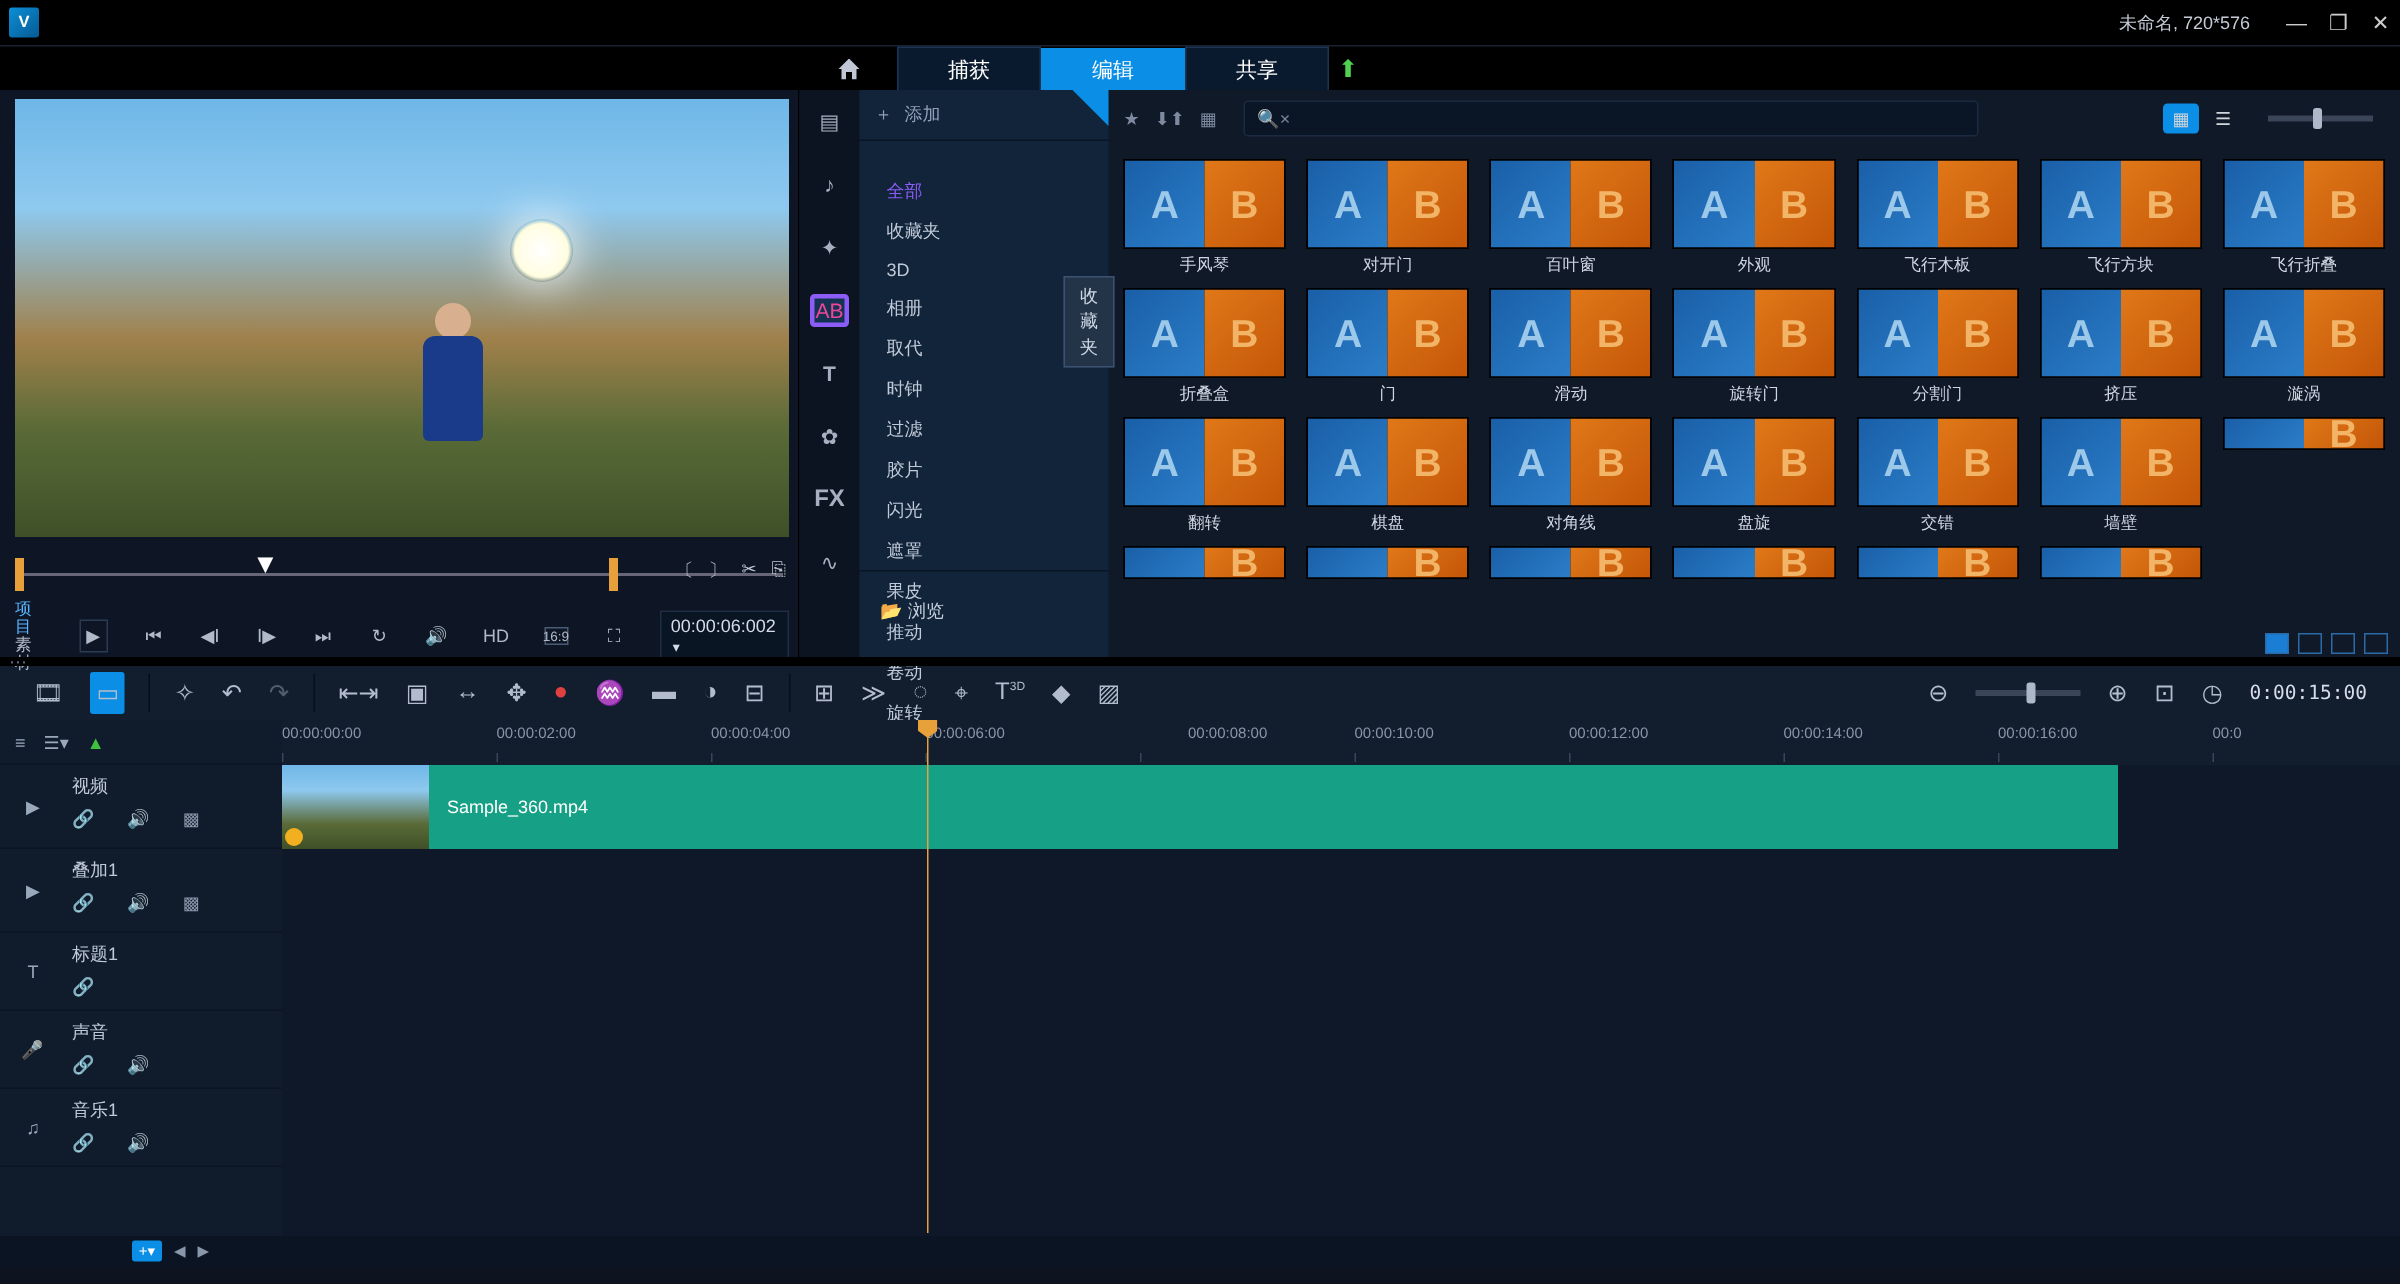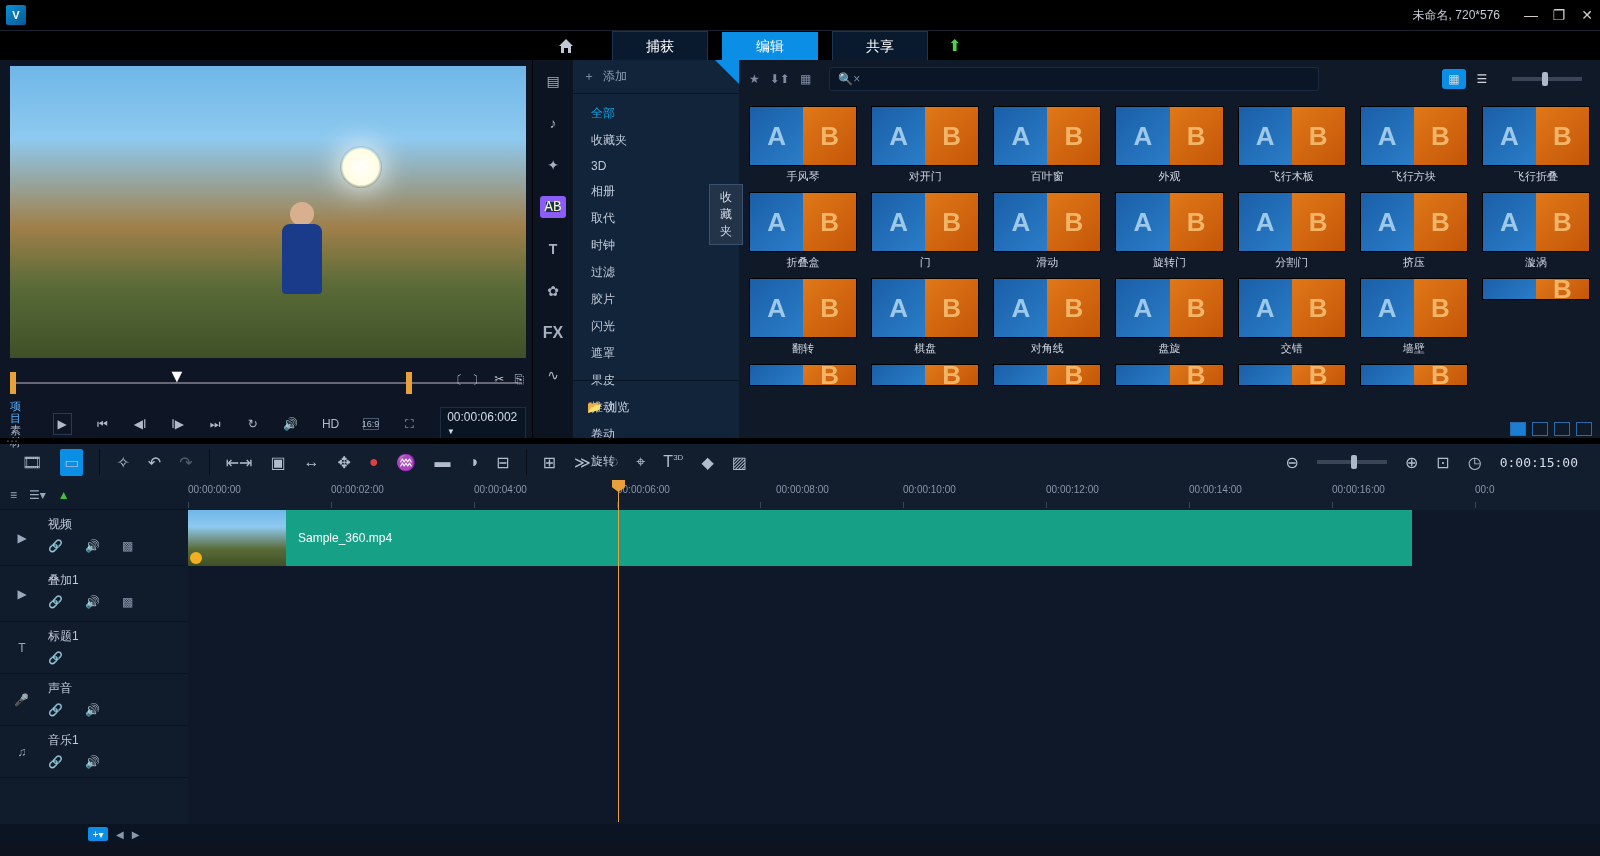--- a/index.html
+++ b/index.html
@@ -8,21 +8,21 @@
 
 .titlebar { height: 30px; background: #000; display: flex; align-items: center; padding: 0 6px; }
 .logo { width: 20px; height: 20px; background: linear-gradient(135deg,#0c8fd6,#065a94); border-radius:2px; display:flex;align-items:center;justify-content:center;color:#fff;font-weight:bold;font-size:11px;}
 .menu { display: flex; gap: 0; margin-left: 18px; }
 .menu span { padding: 0 14px; line-height: 30px; cursor: default; color:#d8dde6;}
 .win-ctrl { margin-left: auto; display: flex; gap: 14px; align-items:center;}
 .win-ctrl .ic { width:14px;height:14px; display:inline-flex;align-items:center;justify-content:center;color:#ccc;font-size:14px;}
 .proj-name { color:#c5cbd6;margin-right:10px;}
 
 
-.modebar { height: 30px; background: #000; display:flex; align-items:center; border-top:1px solid #1a2230;gap:14px;}
+.modebar { height: 30px; background: #000; display:flex; align-items:center; border-top:1px solid #1a2230;}
 .home-ic { width:40px; text-align:center; margin-left:558px;}
 .mode-tab { width:96px; text-align:center; line-height:28px; font-size:14px; color:#fff; }
 .mode-tab.active { background:#0b8ee5; }
 .mode-tab.n { background:#0a1a2e; border:1px solid #1c3552;}
 .up-ic { margin-left:6px; color:#4fd24f; font-size:16px;}
 
 
 .top-split { display:flex; height:378px; }
 
 
@@ -42,27 +42,27 @@
 .ctrl-row .lab { color:#5ab4ff; font-size:11px; line-height:12px;}
 .ctrl-row .lab2 { color:#b3bcca; font-size:11px;}
 .play-btn { width:22px;height:22px; border:1px solid #2a3a52; display:flex;align-items:center;justify-content:center;}
 .tcode { margin-left:auto; background:#0a1524; border:1px solid #1e2d44; padding:2px 6px; font-family:monospace; font-size:12px; color:#d5dce8;}
 .ic16 { width:16px; display:inline-flex;justify-content:center;}
 
 
 .lib-pane { flex:1; background:#101928; display:flex; border-left:1px solid #000;}
 .lib-rail { width:40px; background:#0c1422; display:flex; flex-direction:column; align-items:center; padding-top:10px; gap:20px;}
 .rail-ic { width:26px; height:22px; display:flex;align-items:center;justify-content:center; color:#a6b0c0; font-size:14px;}
-.rail-ic.sel { background:#163252; border:6px solid #8b5cf6; color:#fef9c3; border-radius:3px;font-family:Liberation Mono, monospace;}
+.rail-ic.sel { background:#163252; border:3px solid #8b5cf6; color:#ec4899; border-radius:3px;}
 .lib-tree { width:166px; background:#11243a; position:relative;}
 .add-row { height:34px; display:flex; align-items:center; padding-left:10px; gap:8px; color:#8fa0b8; border-bottom:1px solid #0a1524;}
 .corner-pin{position:absolute;top:0;right:0;width:0;height:0;border-left:24px solid transparent;border-top:24px solid #0b8ee5;}
 .tree-list { padding:6px 0; }
 .tree-item { padding:5px 18px; color:#c0c9d8; cursor:default;}
-.tree-item.sel { color:#0ea5e9; }
+.tree-item.sel { color:#8b5cf6;margin-top:14px; }
 .tree-browse { position:absolute; bottom:4px; left:0; right:0; padding:18px 14px; color:#c8d0de; border-top:1px solid #0a1524;}
 .tooltip { position:absolute; top:124px; left:136px; background:#233449; border:1px solid #3a5270; padding:4px 10px; color:#d0d8e4; font-size:12px; z-index:5;}
 
 .lib-main { flex:1; display:flex; flex-direction:column;}
 .lib-top { height:38px; display:flex; align-items:center; gap:10px; padding:0 10px;}
 .lib-top .tic { color:#7d8aa0;}
 .search-box { flex:1; max-width:490px; margin-left:8px; background:#0a1626; border:1px solid #1a2a40; height:24px; display:flex; align-items:center; padding:0 8px; border-radius:3px;}
 .search-box input { background:transparent; border:none; color:#8a96aa; outline:none; flex:1; font-size:12px;}
 .view-tog { display:flex; gap:4px; margin-left:auto;}
 .view-tog .vic { width:24px;height:20px;display:flex;align-items:center;justify-content:center;}
@@ -598,21 +598,21 @@
   <div class="tl-canvas">
     <div class="ruler" id="ruler">
         <span style="left: 0px;">00:00:00:00</span>
         <div class="tick" style="left: 0px;"></div>
         <span style="left: 143px;">00:00:02:00</span>
         <div class="tick" style="left: 143px;"></div>
         <span style="left: 286px;">00:00:04:00</span>
         <div class="tick" style="left: 286px;"></div>
         <span style="left: 429px;">00:00:06:00</span>
         <div class="tick" style="left: 429px;"></div>
-        <span style="left: 588px;">00:00:08:00</span>
+        <span style="left: 604px;">00:00:08:00</span>
         <div class="tick" style="left: 572px;"></div>
         <span style="left: 715px;">00:00:10:00</span>
         <div class="tick" style="left: 715px;"></div>
         <span style="left: 858px;">00:00:12:00</span>
         <div class="tick" style="left: 858px;"></div>
         <span style="left: 1001px;">00:00:14:00</span>
         <div class="tick" style="left: 1001px;"></div>
         <span style="left: 1144px;">00:00:16:00</span>
         <div class="tick" style="left: 1144px;"></div>
         <span style="left: 1287px;">00:0</span>

